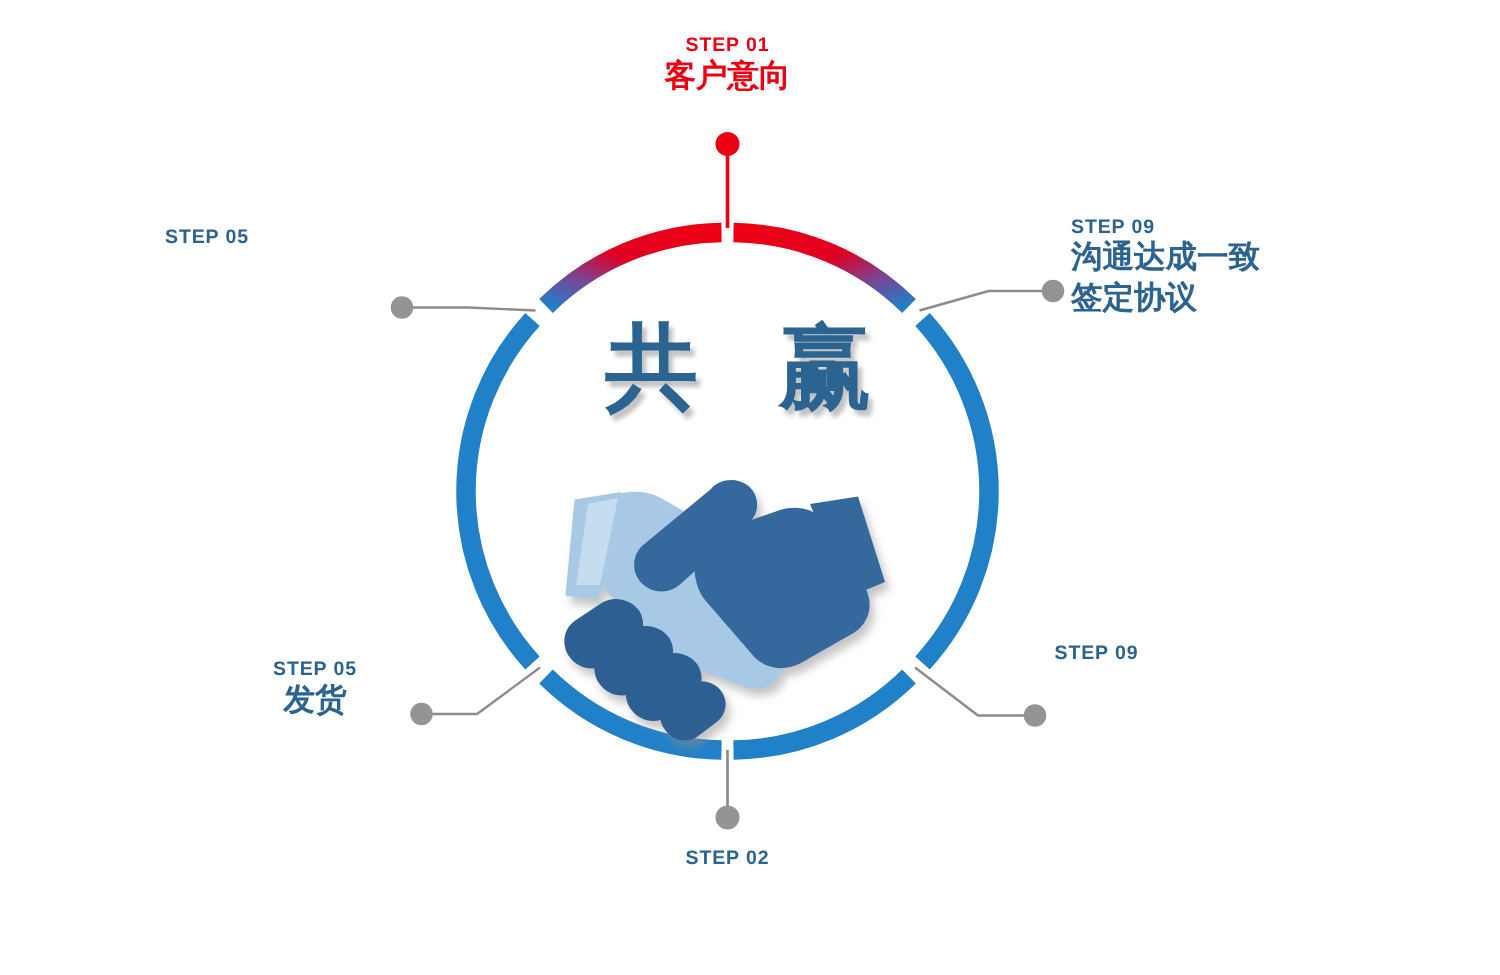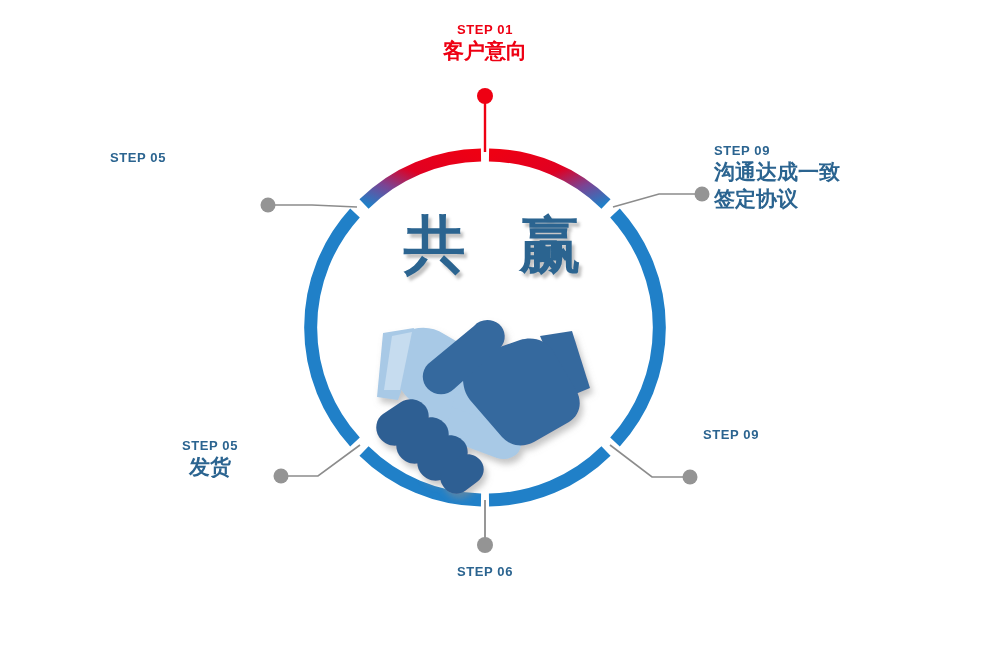--- a/index.html
+++ b/index.html
@@ -200,21 +200,21 @@
     <div class="step-kicker">STEP 09</div>
     <div class="step-title">沟通达成一致</div>
     <div class="step-title">签定协议</div>
   </div>
 
   <div class="step-label align-left" style="left:703px; top:427px;">
     <div class="step-kicker">STEP 09</div>
   </div>
 
   <div class="step-label align-center" style="left:335px; top:564px; width:300px;">
-    <div class="step-kicker">STEP 06</div>
+    <div class="step-kicker">STEP 02</div>
   </div>
 
   <div class="step-label align-center" style="left:150px; top:438px; width:120px;">
     <div class="step-kicker">STEP 05</div>
     <div class="step-title">发货</div>
   </div>
 
   <div class="step-label align-center" style="left:24px; top:150px; width:228px;">
     <div class="step-kicker">STEP 05</div>
   </div>

